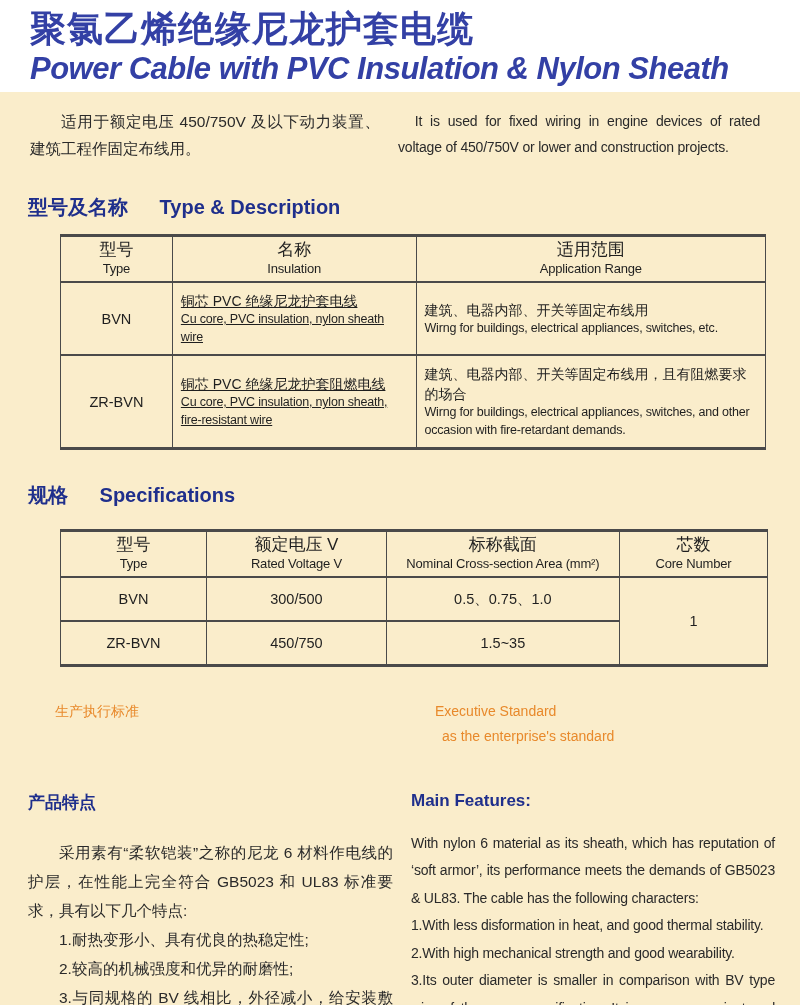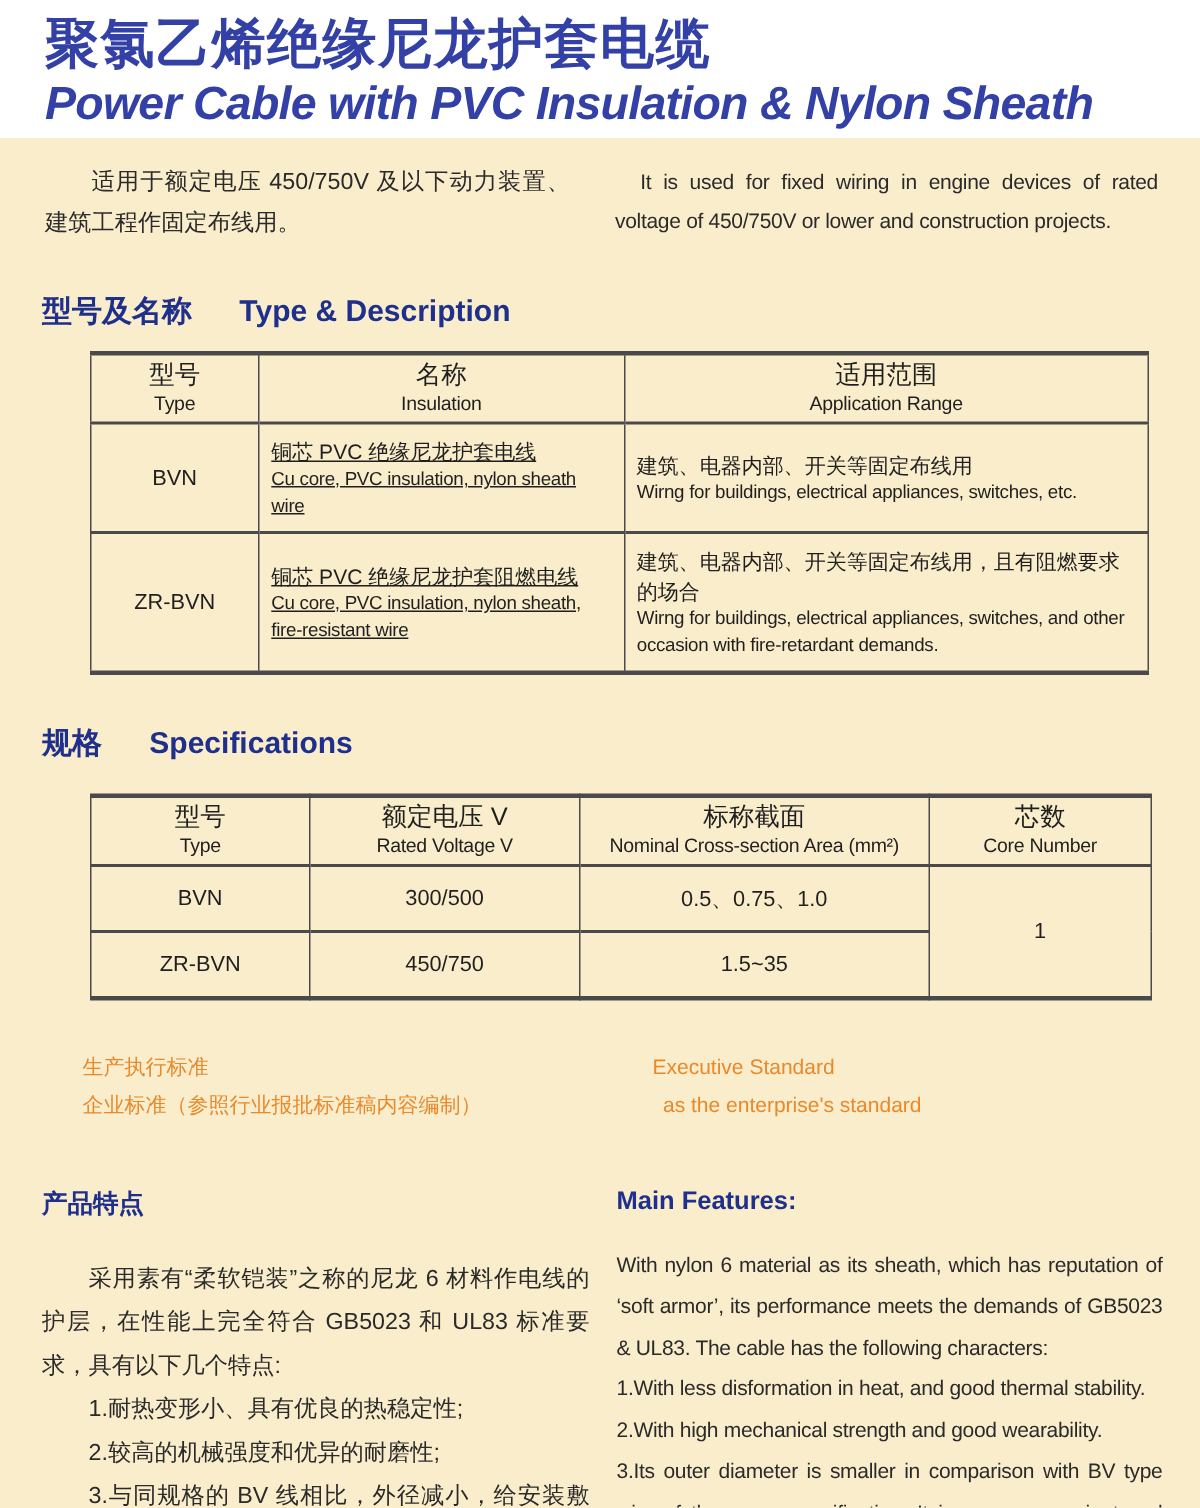--- a/index.html
+++ b/index.html
@@ -28,21 +28,21 @@
     margin: 0;
     font-size: 31px; line-height: 38px;
     font-weight: bold; font-style: italic;
     color: var(--title_blue, #3340A5);
     letter-spacing: -0.5px;
     white-space: nowrap;
   }
   
   .intro {
     display: flex; justify-content: space-between;
-    padding: 16px 28px 0 30px;
+    padding: 16px 40px 0 30px;
   }
   .intro-cn {
     width: 350px; margin: 0;
     font-size: 15.5px; line-height: 27px;
     text-indent: 2em; text-align: justify;
   }
   .intro-en {
     width: 362px; margin: 0;
     font-size: 14px; line-height: 26px;
     letter-spacing: -0.2px;
@@ -225,21 +225,20 @@
       <td class="w-type">ZR-BVN</td>
       <td class="w-volt">450/750</td>
       <td class="w-area">1.5~35</td>
     </tr>
   </tbody>
 </table>
 
 <div class="standards">
   <div class="std-cn">
     <div>生产执行标准</div>
-    <div>企业标准（参照行业报批标准稿内容编制）</div>
   </div>
   <div class="std-en">
     <div>Executive Standard</div>
     <div class="ind">as the enterprise's standard</div>
   </div>
 </div>
 
 <div class="features-head">
   <h3 class="fh-cn">产品特点</h3>
   <h3 class="fh-en">Main Features:</h3>

